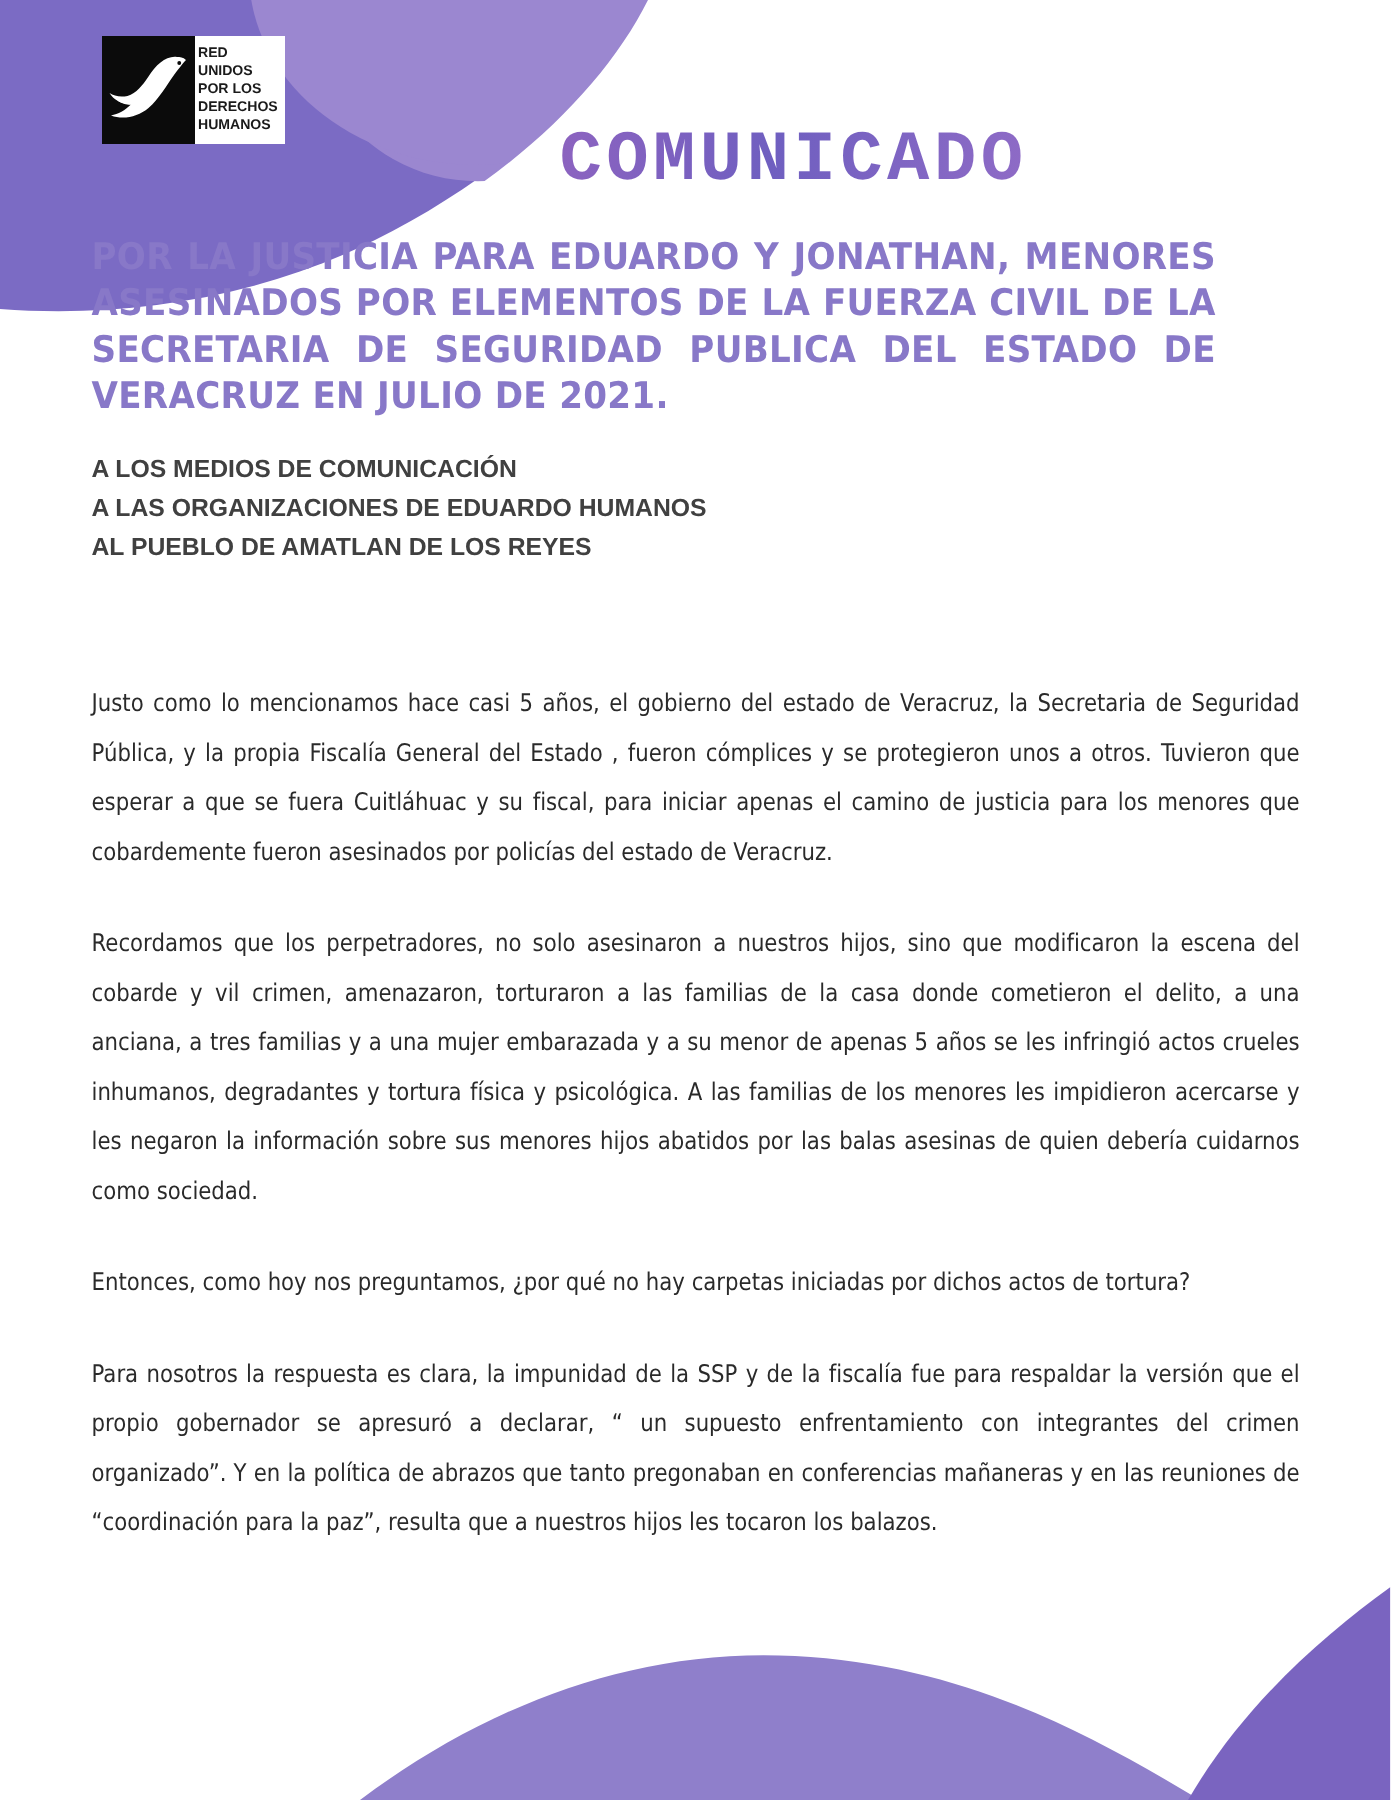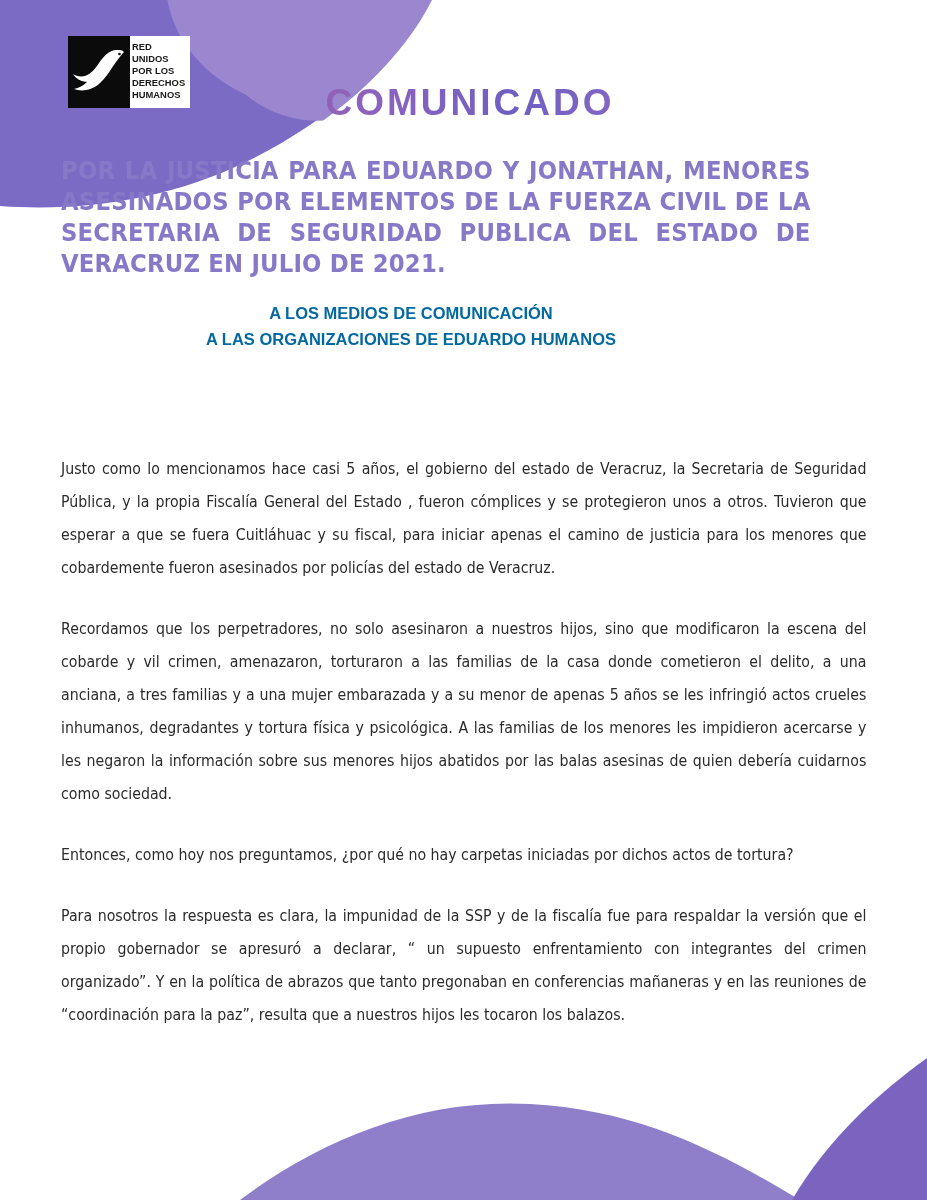--- a/index.html
+++ b/index.html
@@ -31,37 +31,37 @@
   
   .header {
     position: absolute;
     left: 0; top: 0;
     width: 927px;
     height: 150px;
   }
   .logo {
     position: absolute;
     left: 68px;
-    top: 36px;
+    top: 24px;
     width: 122px;
     height: 72px;
     background: #ffffff;
     display: block;
   }
   .logo svg { display: block; }
 
   .doc-title {
     position: absolute;
     left: 255px;
     top: 84px;
     width: 430px;
-    text-align: center;
-    font-family: Liberation Sans, sans-serif;
+    text-align: right;
+    font-family: Liberation Mono, monospace;
     font-weight: bold;
-    font-size: 37px;
+    font-size: 47px;
     letter-spacing: 3px;
     line-height: 1;
     background: linear-gradient(100deg, #9a5fa8 0%, #8a63c0 30%, #6f5fc0 60%, #8f6bc6 100%);
     -webkit-background-clip: text;
     background-clip: text;
     color: transparent;
     -webkit-text-fill-color: transparent;
     white-space: nowrap;
   }
 
@@ -89,23 +89,22 @@
     position: absolute;
     left: 61px;
     top: 300px;
     width: 700px;
   }
   .addressee-line {
     font-family: "Liberation Sans", sans-serif;
     font-weight: bold;
     font-size: 16.5px;
     line-height: 26px;
-    color: #0369a1;
+    color: #404040;
     white-space: pre;
-    text-align: center;
   }
 
   
   .body-text {
     position: absolute;
     left: 61px;
     top: 452px;
     width: 806px;
   }
   .para {
@@ -162,20 +161,21 @@
     </div>
 
     <div class="doc-title">COMUNICADO</div>
   </div>
 
   <div class="subtitle">POR LA JUSTICIA PARA EDUARDO Y JONATHAN, MENORES ASESINADOS POR ELEMENTOS DE LA FUERZA CIVIL DE LA SECRETARIA DE SEGURIDAD PUBLICA DEL ESTADO DE VERACRUZ EN JULIO DE 2021.</div>
 
   <div class="addressees">
     <div class="addressee-line">A LOS MEDIOS DE COMUNICACIÓN</div>
     <div class="addressee-line">A LAS ORGANIZACIONES DE EDUARDO HUMANOS</div>
+    <div class="addressee-line">AL PUEBLO DE AMATLAN DE LOS REYES</div>
   </div>
 
   <div class="body-text">
     <p class="para">Justo como lo mencionamos hace casi 5 años, el gobierno del estado de Veracruz, la Secretaria de Seguridad Pública, y la propia Fiscalía General del Estado , fueron cómplices y se protegieron unos a otros. Tuvieron que esperar a que se fuera Cuitláhuac y su fiscal, para iniciar apenas el camino de justicia para los menores que cobardemente fueron asesinados por policías del estado de Veracruz.</p>
     <p class="para">Recordamos que los perpetradores, no solo asesinaron a nuestros hijos, sino que modificaron la escena del cobarde y vil crimen, amenazaron, torturaron a las familias de la casa donde cometieron el delito, a una anciana, a tres familias y a  una mujer embarazada y a su menor de apenas 5 años se les infringió actos crueles inhumanos, degradantes y tortura física y psicológica. A las familias de los menores les impidieron acercarse y les negaron la información sobre sus menores hijos abatidos por las balas asesinas de quien debería cuidarnos como sociedad.</p>
     <p class="para">Entonces, como hoy nos preguntamos, ¿por qué no hay carpetas iniciadas por dichos actos de tortura?</p>
     <p class="para">Para nosotros la respuesta es clara, la impunidad de la SSP y de la fiscalía fue para respaldar la versión que el propio gobernador se apresuró a declarar, “ un supuesto enfrentamiento con integrantes del crimen organizado”. Y en la política de abrazos que tanto pregonaban en conferencias mañaneras y en las reuniones de “coordinación para la paz”, resulta que a nuestros hijos les tocaron los balazos.</p>
   </div>
 
 </div>

